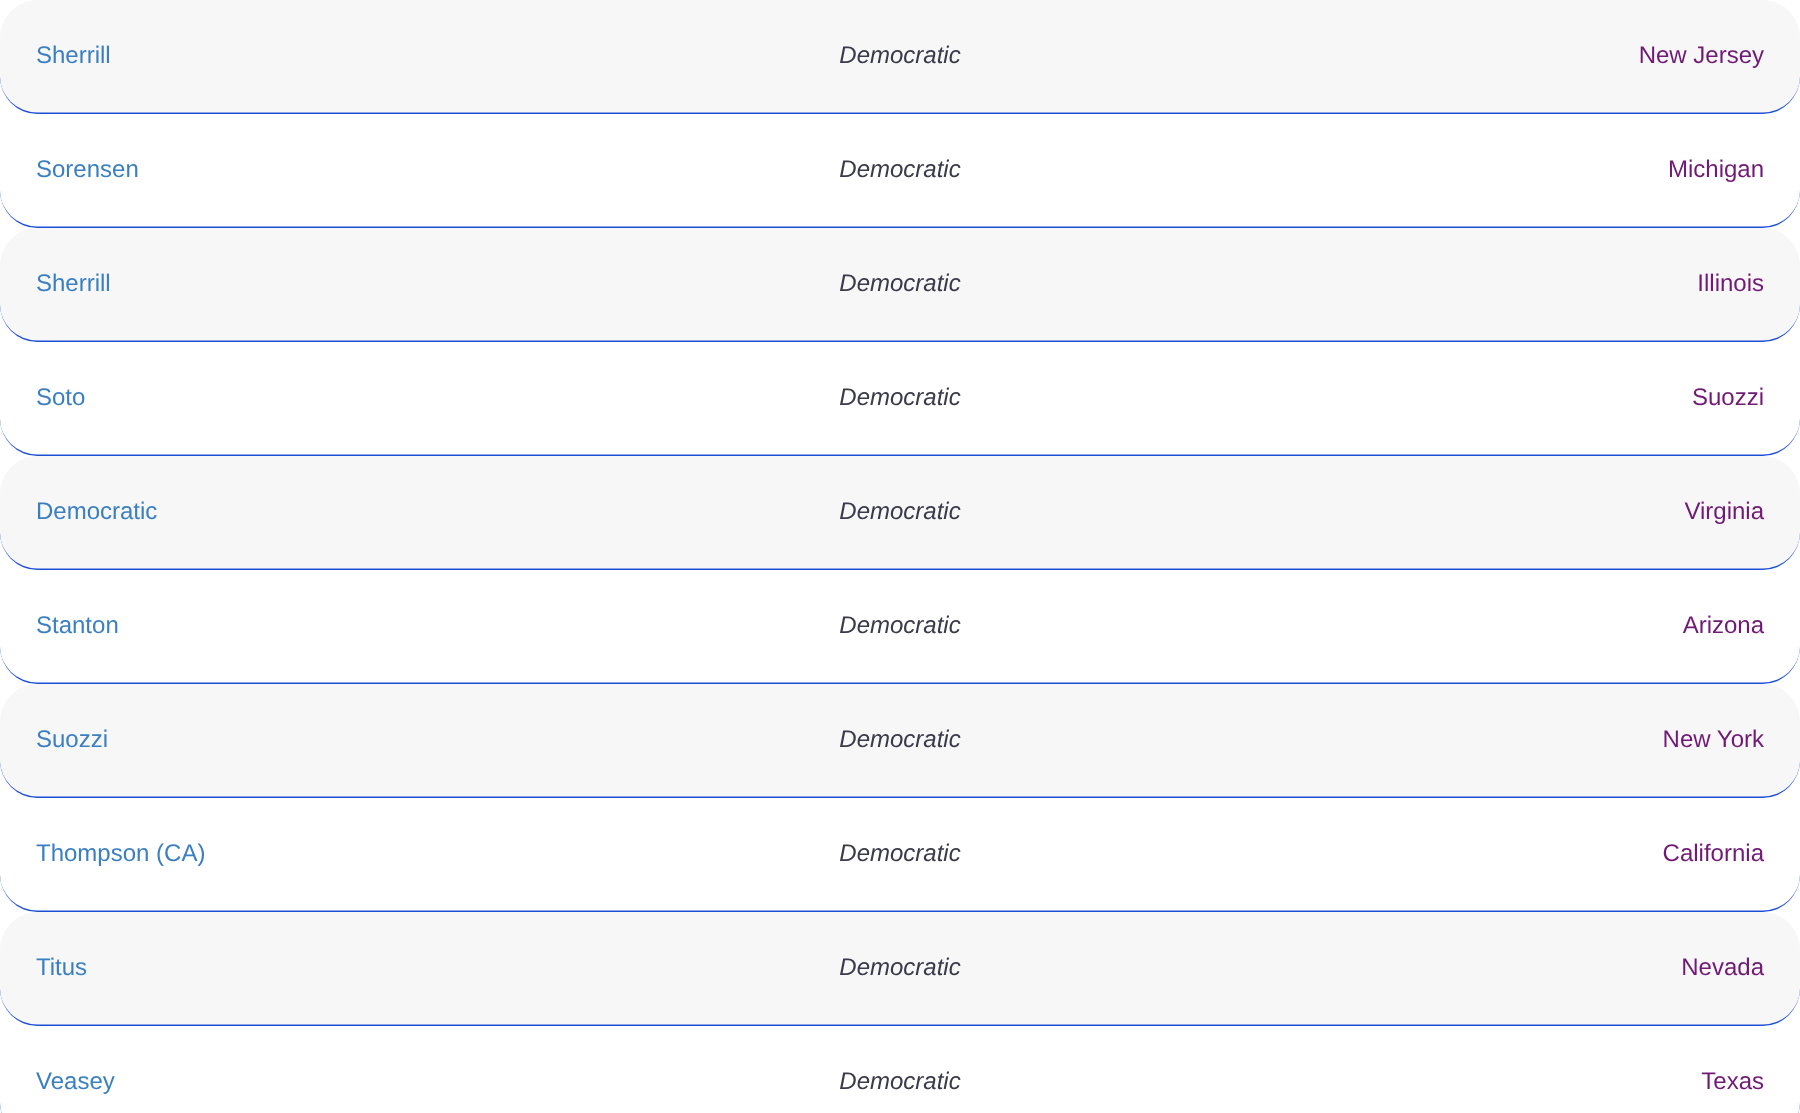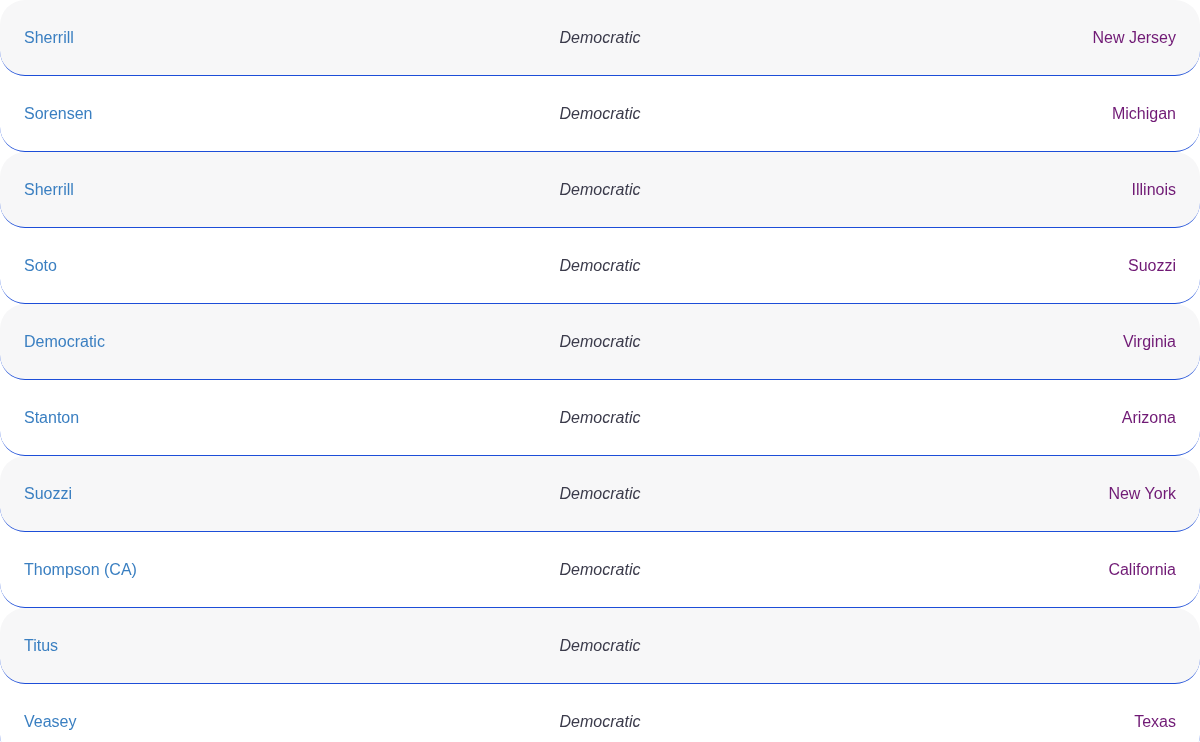--- a/index.html
+++ b/index.html
@@ -102,19 +102,20 @@
       <div class="cell-state">New York</div>
     </div>
     <div class="table-row">
       <div class="cell-name"><a href="#">Thompson (CA)</a></div>
       <div class="cell-party">Democratic</div>
       <div class="cell-state">California</div>
     </div>
     <div class="table-row">
       <div class="cell-name"><a href="#">Titus</a></div>
       <div class="cell-party">Democratic</div>
+      <div class="cell-state">Nevada</div>
     </div>
     <div class="table-row">
       <div class="cell-name"><a href="#">Veasey</a></div>
       <div class="cell-party">Democratic</div>
       <div class="cell-state">Texas</div>
     </div>
   </div>
 
 </body></html>

